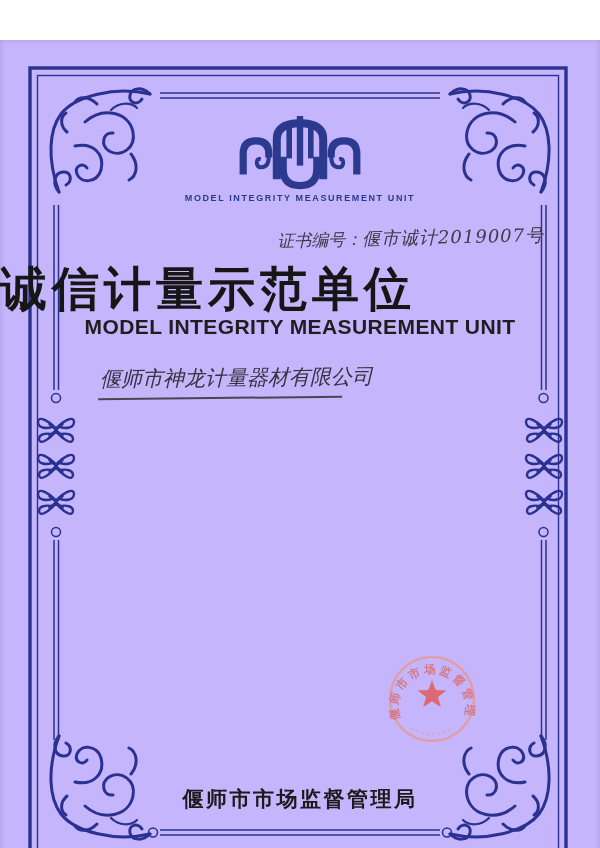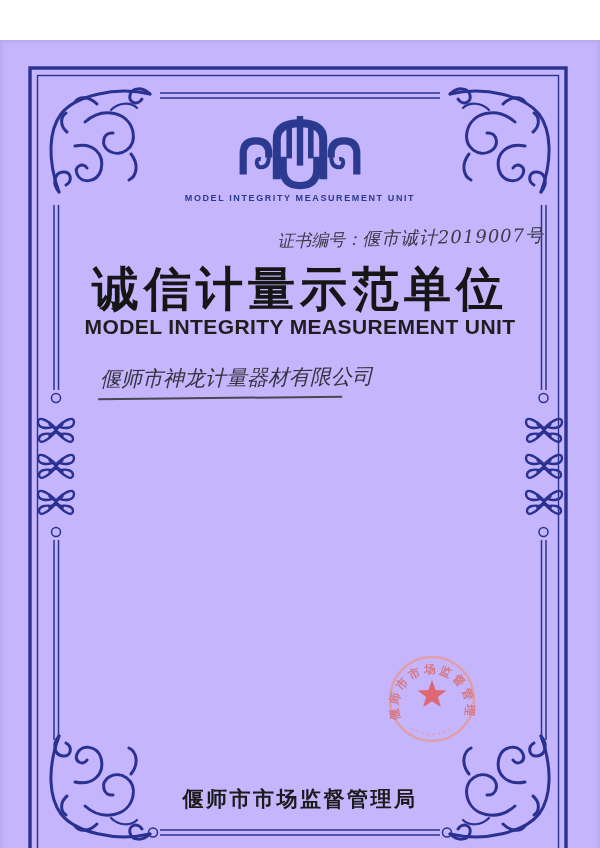--- a/index.html
+++ b/index.html
@@ -15,21 +15,21 @@
   .logo-caption{
     left:0;top:153px;width:600px;text-align:center;
     font-size:9px;font-weight:bold;letter-spacing:1.6px;color:#2b3a8f;
   }
   .cert-line{
     right:56px;top:186px;font-size:17px;color:#3b3b46;
     font-family:"DejaVu Serif",serif;font-style:italic;transform:rotate(-1.2deg);
   }
   .cert-line .val{font-size:18px;letter-spacing:1px;}
   .title-zh{
-    left:0;top:218px;width:600px;text-align:center;
+    left:0;top:218px;width:600px;text-align:left;
     font-family:"Liberation Serif",serif;font-weight:bold;
     font-size:47px;letter-spacing:5px;color:#161616;
   }
   .title-en{
     left:0;top:275px;width:600px;text-align:center;
     font-size:21px;font-weight:bold;letter-spacing:.4px;color:#1e1e1e;
   }
   .company{
     left:98px;top:324px;width:238px;padding:0 4px 5px 2px;
     font-family:"DejaVu Serif",serif;font-style:italic;

